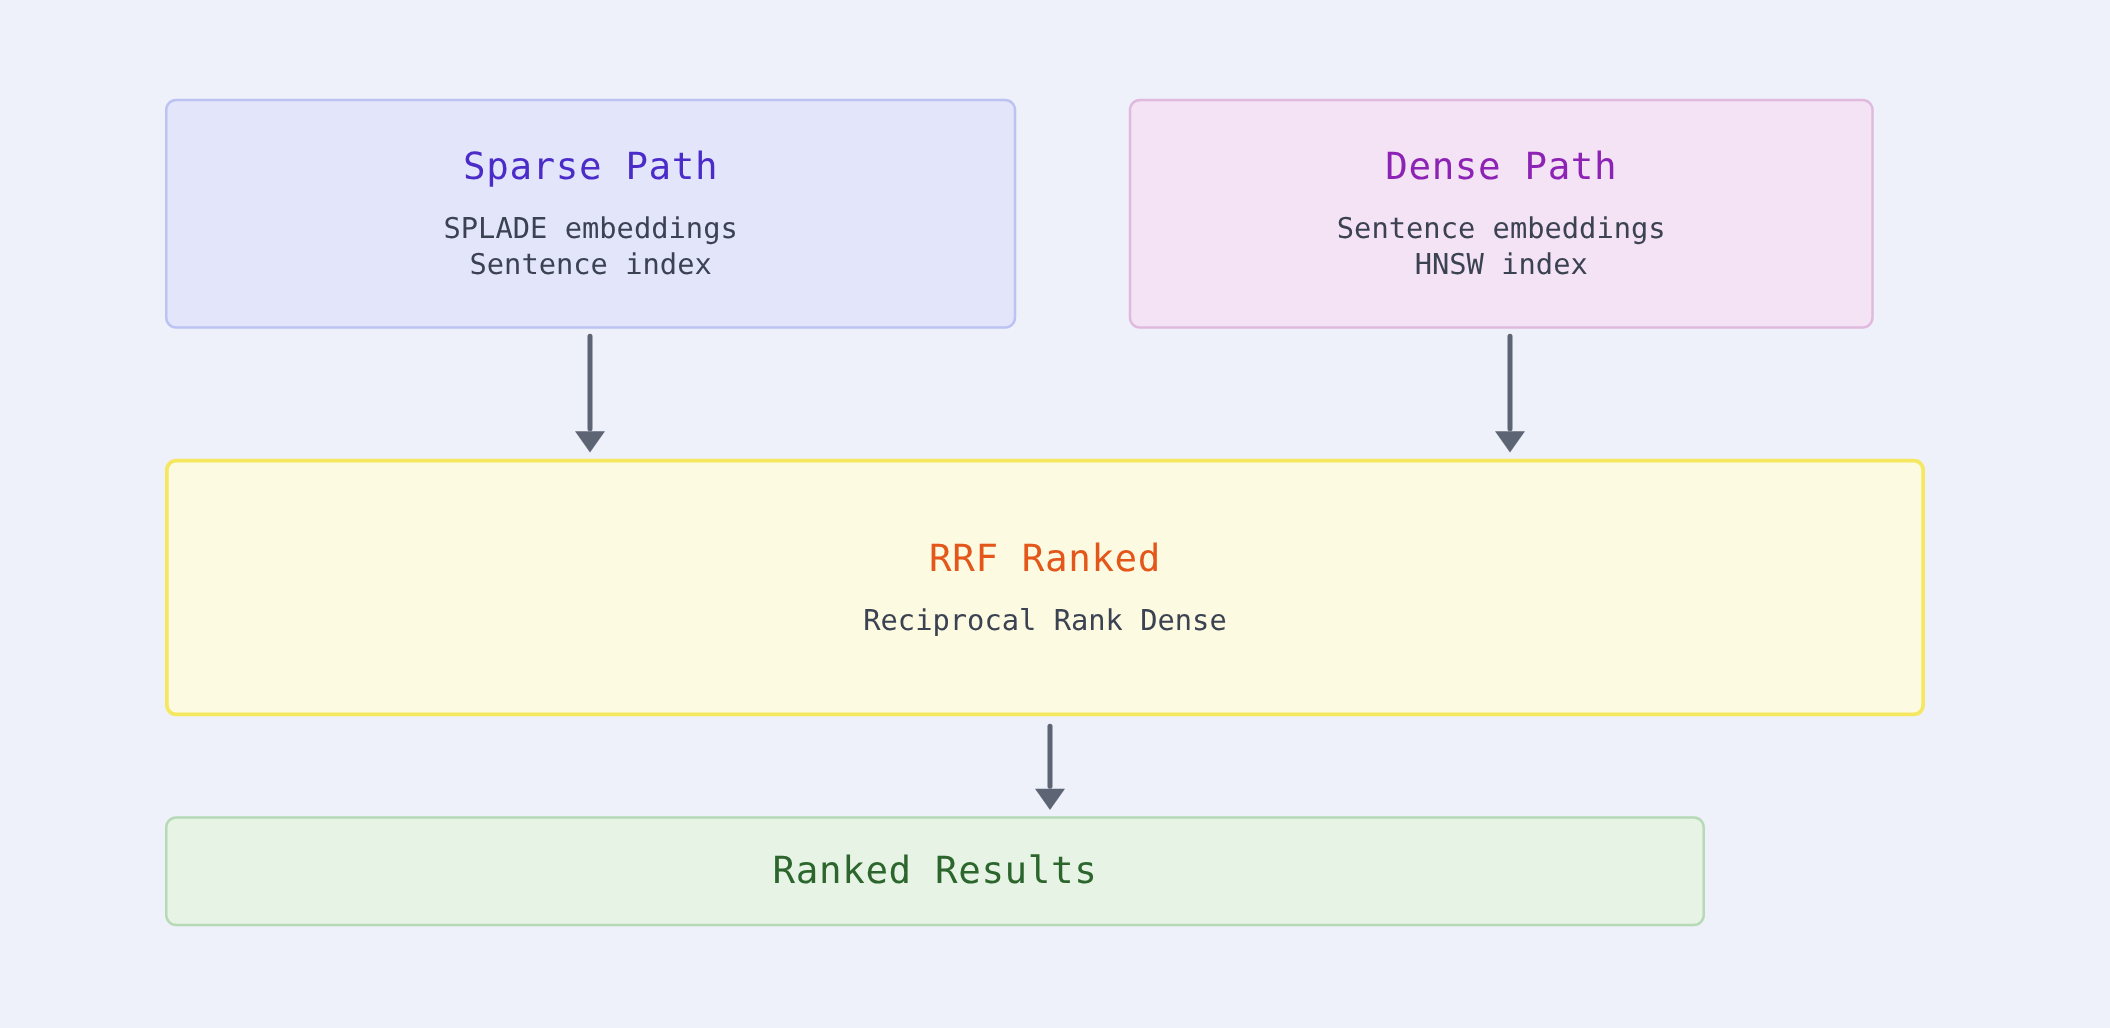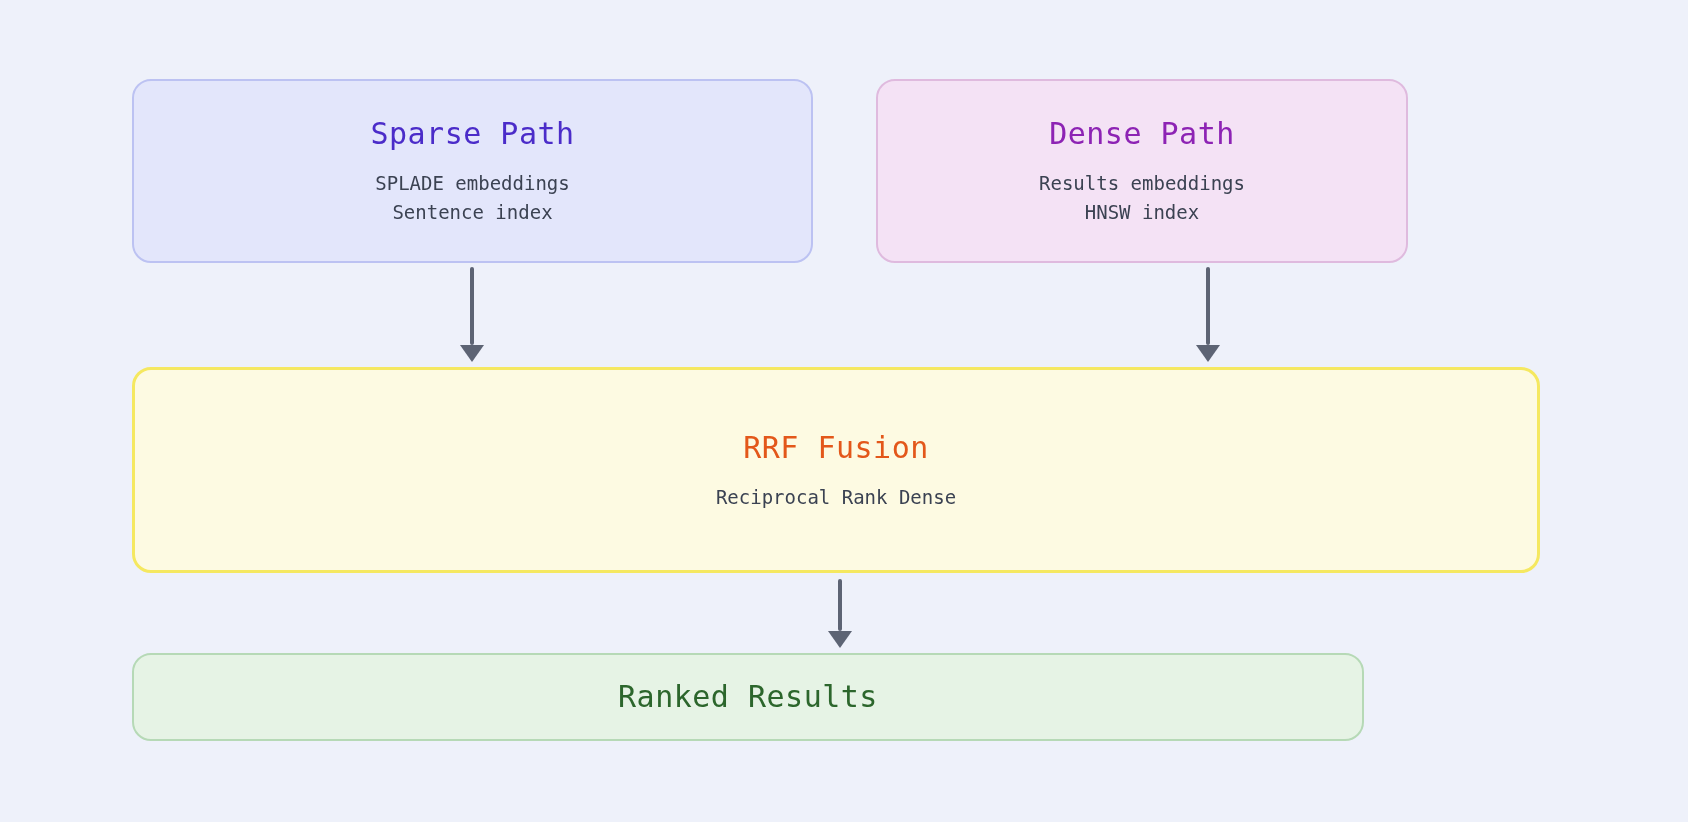--- a/index.html
+++ b/index.html
@@ -15,51 +15,51 @@
   html, body { width: 1688px; height: 822px; }
   body {
     background: var(--bg);
     font-family: "DejaVu Sans Mono", "Liberation Mono", monospace;
     overflow: hidden;
   }
   .canvas { position: relative; width: 1688px; height: 822px; }
 
   .node {
     position: absolute;
-    border-radius: 19px;
+    border-radius: 9px;
     display: flex;
     flex-direction: column;
     align-items: center;
     justify-content: center;
     text-align: center;
   }
   .node-title {
     font-size: 30px;
     font-weight: 500;
     line-height: 38px;
     letter-spacing: 0.5px;
     margin-bottom: 16px;
   }
   .node-title:last-child { margin-bottom: 0; }
   .node-line {
-    font-size: 19px;
+    font-size: 23px;
     line-height: 29px;
     color: var(--subtitle);
     text-align: center;
   }
 
   .node.sparse {
     left: 132px; top: 79px; width: 681px; height: 184px;
     background: var(--sparse-fill);
     border: 2px solid var(--sparse-border);
   }
   .node.sparse .node-title { color: var(--sparse-title); }
 
   .node.dense {
-    left: 876px; top: 79px; width: 532px; height: 184px;
+    left: 903px; top: 79px; width: 596px; height: 184px;
     background: var(--dense-fill);
     border: 2px solid var(--dense-border);
   }
   .node.dense .node-title { color: var(--dense-title); }
 
   .node.rrf {
     left: 132px; top: 367px; width: 1408px; height: 206px;
     background: var(--rrf-fill);
     border: 3px solid var(--rrf-border);
   }
@@ -98,29 +98,29 @@
 <div class="canvas">
 
   <div class="node sparse">
     <div class="node-title">Sparse Path</div>
     <div class="node-line">SPLADE embeddings</div>
     <div class="node-line">Sentence index</div>
   </div>
 
   <div class="node dense">
     <div class="node-title">Dense Path</div>
-    <div class="node-line">Results embeddings</div>
+    <div class="node-line">Sentence embeddings</div>
     <div class="node-line">HNSW index</div>
   </div>
 
   <div class="arrow a1"></div>
   <div class="arrow a2"></div>
 
   <div class="node rrf">
-    <div class="node-title">RRF Fusion</div>
+    <div class="node-title">RRF Ranked</div>
     <div class="node-line">Reciprocal Rank Dense</div>
   </div>
 
   <div class="arrow a3"></div>
 
   <div class="node ranked">
     <div class="node-title">Ranked Results</div>
   </div>
 
 </div>

